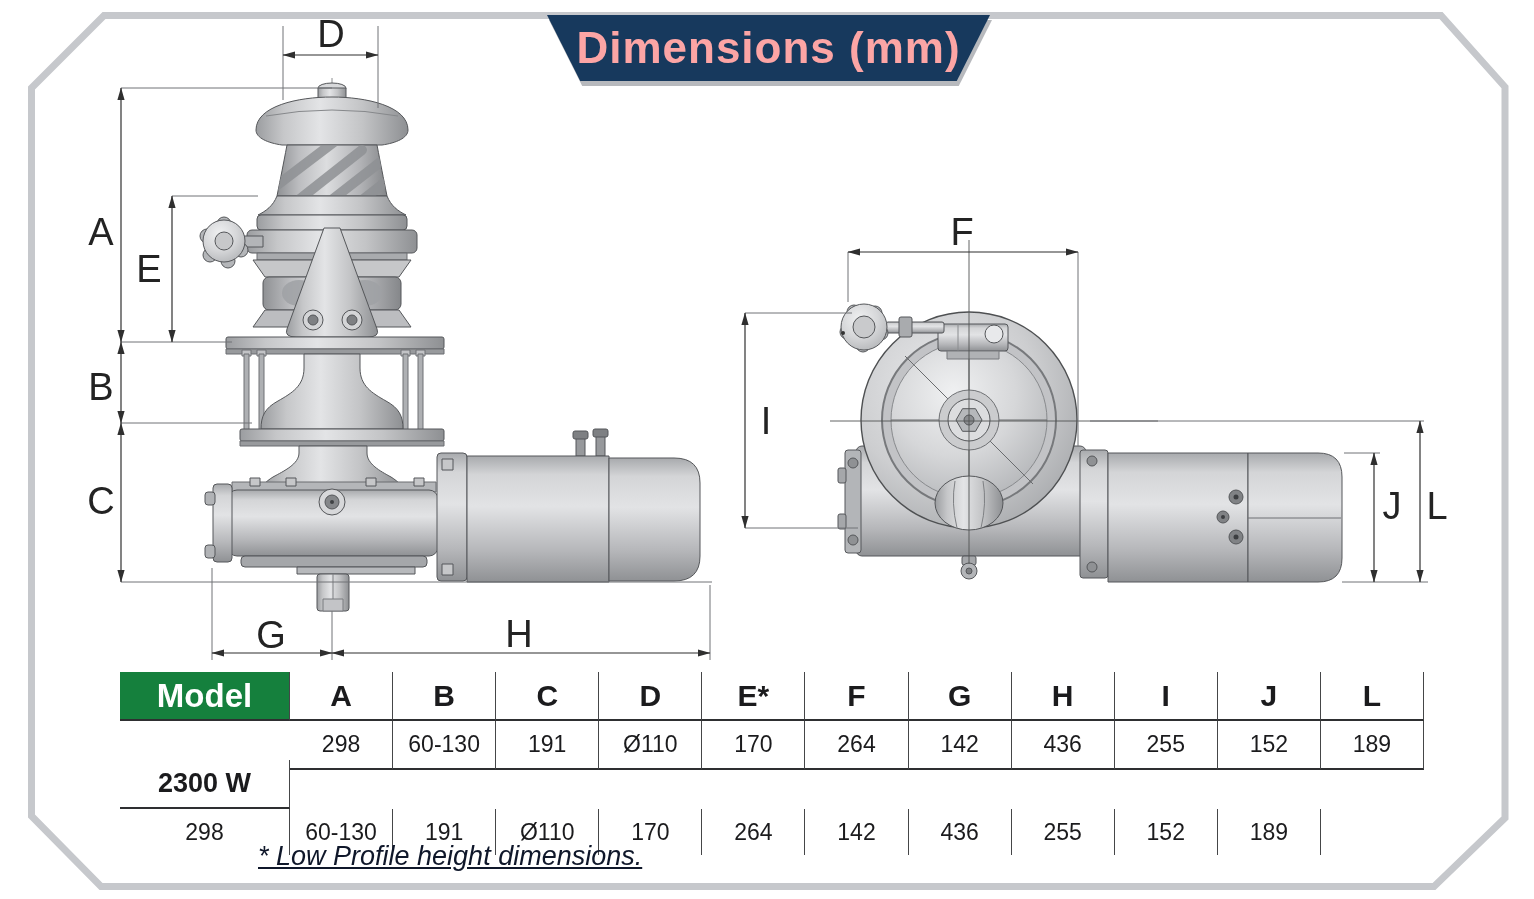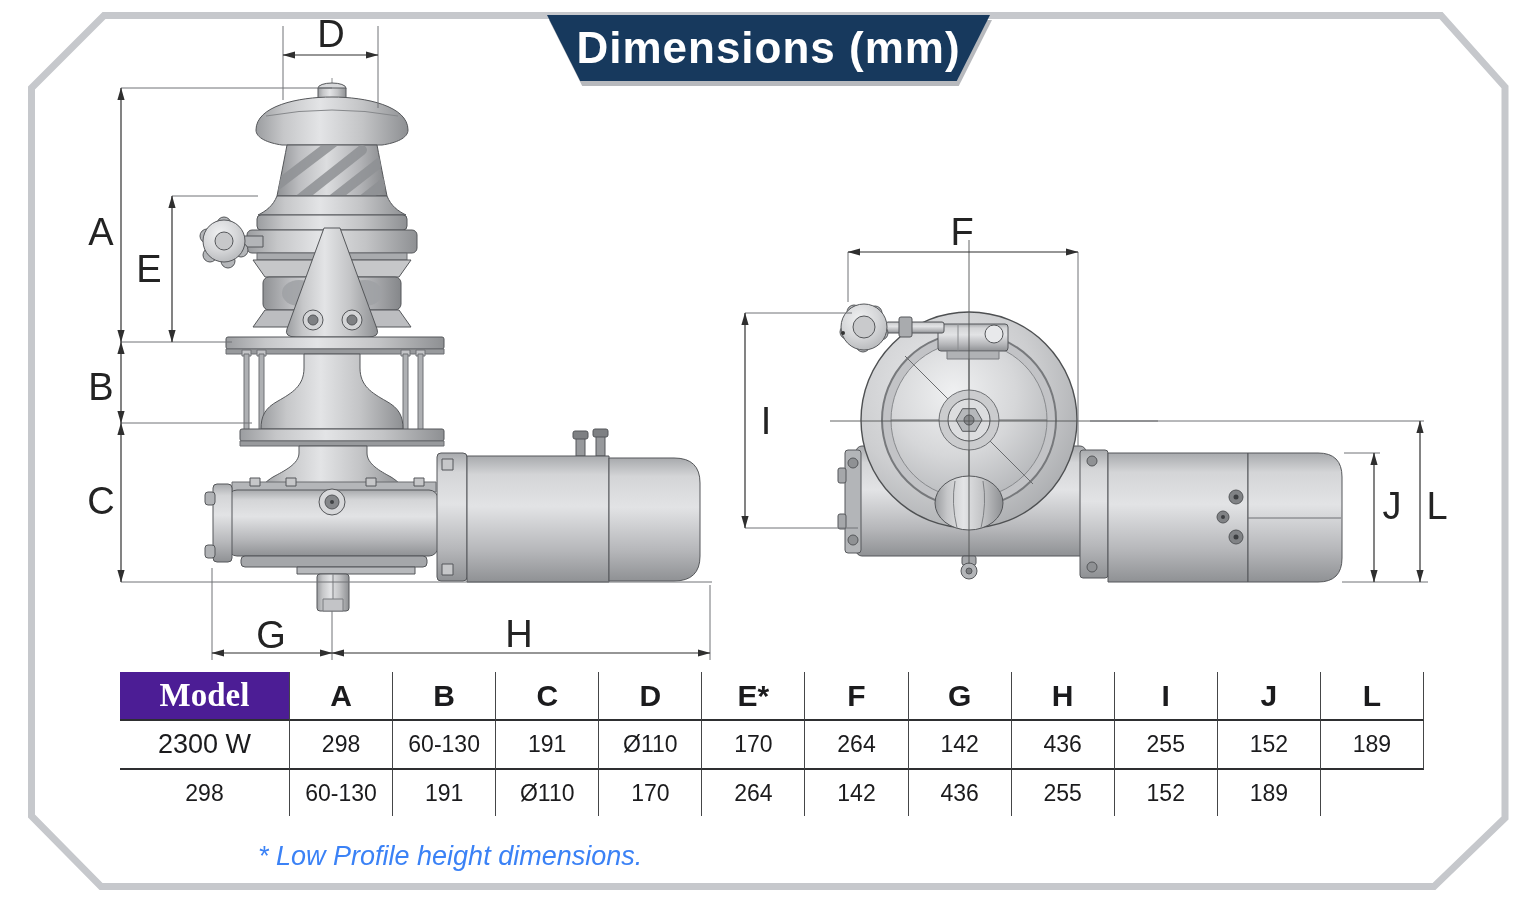--- a/index.html
+++ b/index.html
@@ -6,35 +6,35 @@
   .stage{position:relative;width:1534px;height:899px;background:#ffffff;overflow:hidden;
          font-family:"Liberation Sans",sans-serif;}
   .stage svg{position:absolute;left:0;top:0;}
 
   
   .banner-wrap{position:absolute;left:547px;top:15px;width:443px;height:66px;
                filter:drop-shadow(2px 5px 0 #b7b9bd);}
   .banner{width:100%;height:100%;background:#17395d;
           clip-path:polygon(0 0,100% 0,92.5% 100%,7.5% 100%);
           display:flex;align-items:center;justify-content:center;}
-  .banner span{color:#ffffff;font-size:44px;font-weight:bold;letter-spacing:1px;}
+  .banner span{color:#fca5a5;font-size:44px;font-weight:bold;letter-spacing:1px;}
 
   
   .dim-table{position:absolute;left:120px;top:672px;width:1304px;
              display:grid;grid-template-columns:170px repeat(11,1fr);}
   .cell{display:flex;align-items:center;justify-content:center;height:47px;
         border-right:1.5px solid #454648;background:#fff;color:#1b1b1d;font-size:23px;}
   .hd{font-weight:bold;font-size:30px;border-bottom:2px solid #2e2f31;}
-  .model-head{background:#4c1d95;color:#fff;font-size:33px;font-family:Liberation Serif, serif;}
+  .model-head{background:#15803d;color:#fff;font-size:33px;}
   .r1{border-bottom:2px solid #2e2f31;}
   .r2{height:46px;}
-  .model-name{font-weight:normal;font-size:27px;}
+  .model-name{font-weight:bold;font-size:27px;margin-top:39px;}
 
   .footnote{position:absolute;left:258px;top:841px;font-style:italic;
-            font-size:27px;color:#3b82f6;}
+            font-size:27px;color:#0f172a;text-decoration:underline;}
 </style>
 </head>
 <body>
 
 <div class="stage">
 
 <svg width="1534" height="899" viewBox="0 0 1534 899">
   <defs>
     <marker id="ar" markerWidth="14" markerHeight="10" refX="13" refY="5" orient="auto-start-reverse" markerUnits="userSpaceOnUse">
       <path d="M13.5,5 L1,1.4 L1,8.6 Z" fill="#2f2f2f"></path>

